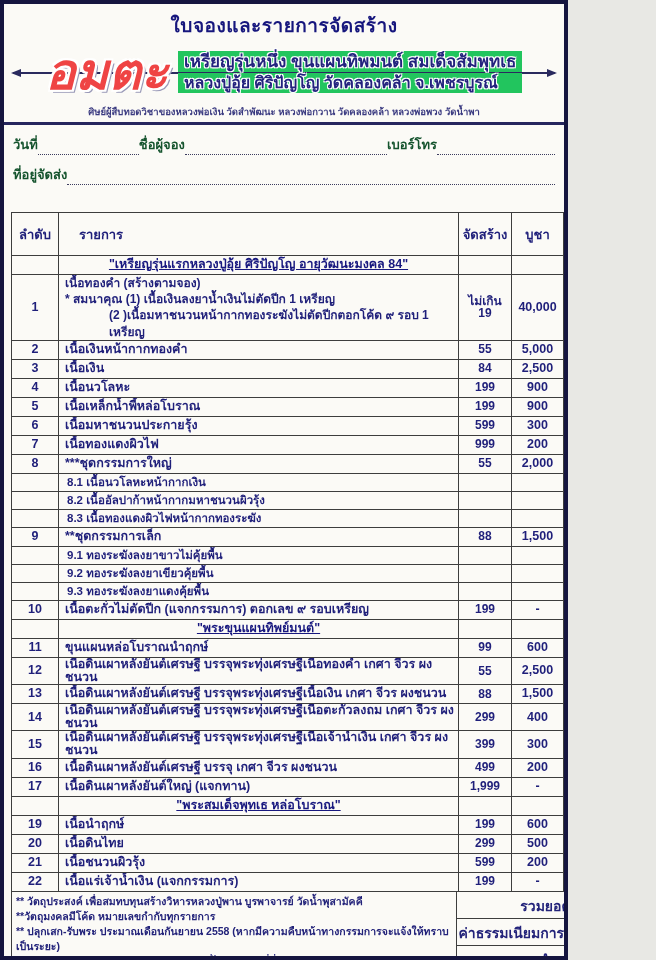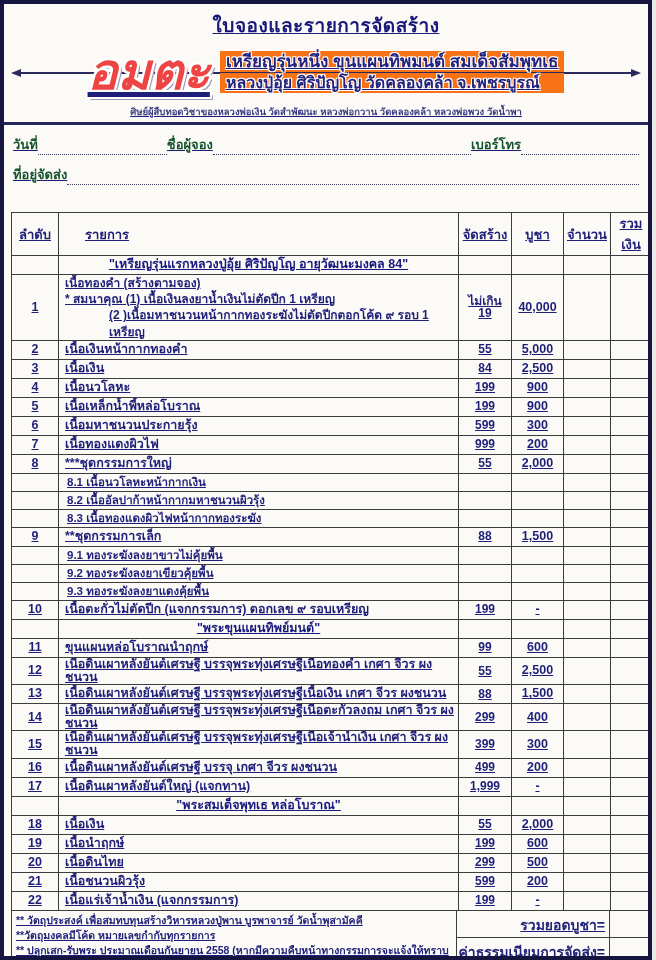--- a/index.html
+++ b/index.html
@@ -1,58 +1,57 @@
 <!DOCTYPE html>
 <html><head>
 <meta charset="utf-8">
 <style>
   * { margin:0; padding:0; box-sizing:border-box; }
   body { width:656px; height:960px; background:#e8e8e4; font-family:"Liberation Sans", sans-serif; }
   .page {
-    width:652px; height:960px; background:#fbfaf6;
+    width:568px; height:960px; background:#fbfaf6;
     border:4px solid #15153f; padding:3px 7px 0 7px; overflow:hidden;
     color:#1f1f7a;
-    text-decoration:underline;
   }
   
   .doc-title { text-align:center; font-size:19px; font-weight:bold; color:#16167d; padding:3px 0 1px 0; letter-spacing:.5px; }
   .logo-band { position:relative; height:62px; display:flex; align-items:center; justify-content:center; }
   .logo-arrow { position:absolute; left:2px; right:2px; top:31px; height:0; border-top:2px solid #2a2a5e; }
   .logo-arrow:before, .logo-arrow:after {
     content:""; position:absolute; top:-5px; width:0; height:0;
     border-top:4px solid transparent; border-bottom:4px solid transparent;
   }
   .logo-arrow:before { left:-2px; border-right:10px solid #2a2a5e; }
   .logo-arrow:after  { right:-2px; border-left:10px solid #2a2a5e; }
   .logo-word {
     position:relative; z-index:2; font-size:50px; font-weight:bold; font-style:italic; color:#ef4444; line-height:1;
     text-shadow:-2px -2px 0 #fff,2px -2px 0 #fff,-2px 2px 0 #fff,2px 2px 0 #fff,3px 3px 0 #9a9ab8;
     margin-right:10px;
   }
   .logo-lines { position:relative; z-index:2; display:flex; flex-direction:column; gap:1px; }
   .logo-line1, .logo-line2 {
-    font-weight:bold; color:#23237e; background:#f97316; padding:0 6px; line-height:1.25;
+    font-weight:bold; color:#23237e; background:#22c55e; padding:0 6px; line-height:1.25;
     text-shadow:-1px -1px 0 #fff,1px -1px 0 #fff,-1px 1px 0 #fff,1px 1px 0 #fff;
   }
   .logo-line1 { font-size:17px; }
   .logo-line2 { font-size:16px; }
   .sub-line { text-align:center; font-size:9.5px; font-weight:bold; color:#3a3a80; padding:1px 0 3px 0; }
   .head-rule { border-bottom:3px solid #26265e; margin:0 -7px; }
   
   .form-area { padding:9px 2px 7px 2px; font-size:13px; font-weight:bold; color:#14532d; }
   .f-row { display:flex; align-items:flex-end; margin-bottom:9px; }
   .f-row:last-child { margin-bottom:20px; }
   .dots { border-bottom:1.6px dotted #3c3c5e; height:13px; }
   .grow1 { flex:1; } .grow2 { flex:2; }
   .w120 { width:118px; }
   
   table { width:640px; border-collapse:collapse; table-layout:fixed; }
   th, td { border:1px solid #3d3d3d; color:#1f1f7a; font-weight:bold; overflow:hidden; }
   th { font-size:13px; height:25px; }
-  th.h-item { text-align:left; padding-left:26px; }
+  th.h-item { text-align:left; padding-left:20px; }
   td { font-size:12.5px; line-height:1.05; }
   td.c-no { text-align:center; }
   td.c-item { text-align:left; padding-left:6px; }
   td.c-made, td.c-price, td.c-qty, td.c-total { text-align:center; }
   td.c-made { white-space:pre-line; font-size:12px; }
   tr.r-item td { height:19px; }
   tr.r-big td { height:56px; vertical-align:middle; }
   tr.r-sub td { height:18px; }
   tr.r-sub td.c-item { font-size:11.5px; padding-left:8px; }
   tr.r-sect td { height:19px; }
@@ -330,28 +329,20 @@
         </tr>
         <tr class="r-sect">
           <td class="c-no"></td>
           <td class="c-sect">"พระสมเด็จพุทเธ หล่อโบราณ"</td>
           <td class="c-made"></td>
           <td class="c-price"></td>
           <td class="c-qty"></td>
           <td class="c-total"></td>
         </tr>
         <tr class="r-item">
-          <td class="c-no">18</td>
-          <td class="c-item">เนื้อเงิน</td>
-          <td class="c-made">55</td>
-          <td class="c-price">2,000</td>
-          <td class="c-qty"></td>
-          <td class="c-total"></td>
-        </tr>
-        <tr class="r-item">
           <td class="c-no">19</td>
           <td class="c-item">เนื้อนำฤกษ์</td>
           <td class="c-made">199</td>
           <td class="c-price">600</td>
           <td class="c-qty"></td>
           <td class="c-total"></td>
         </tr>
         <tr class="r-item">
           <td class="c-no">20</td>
           <td class="c-item">เนื้อดินไทย</td>

